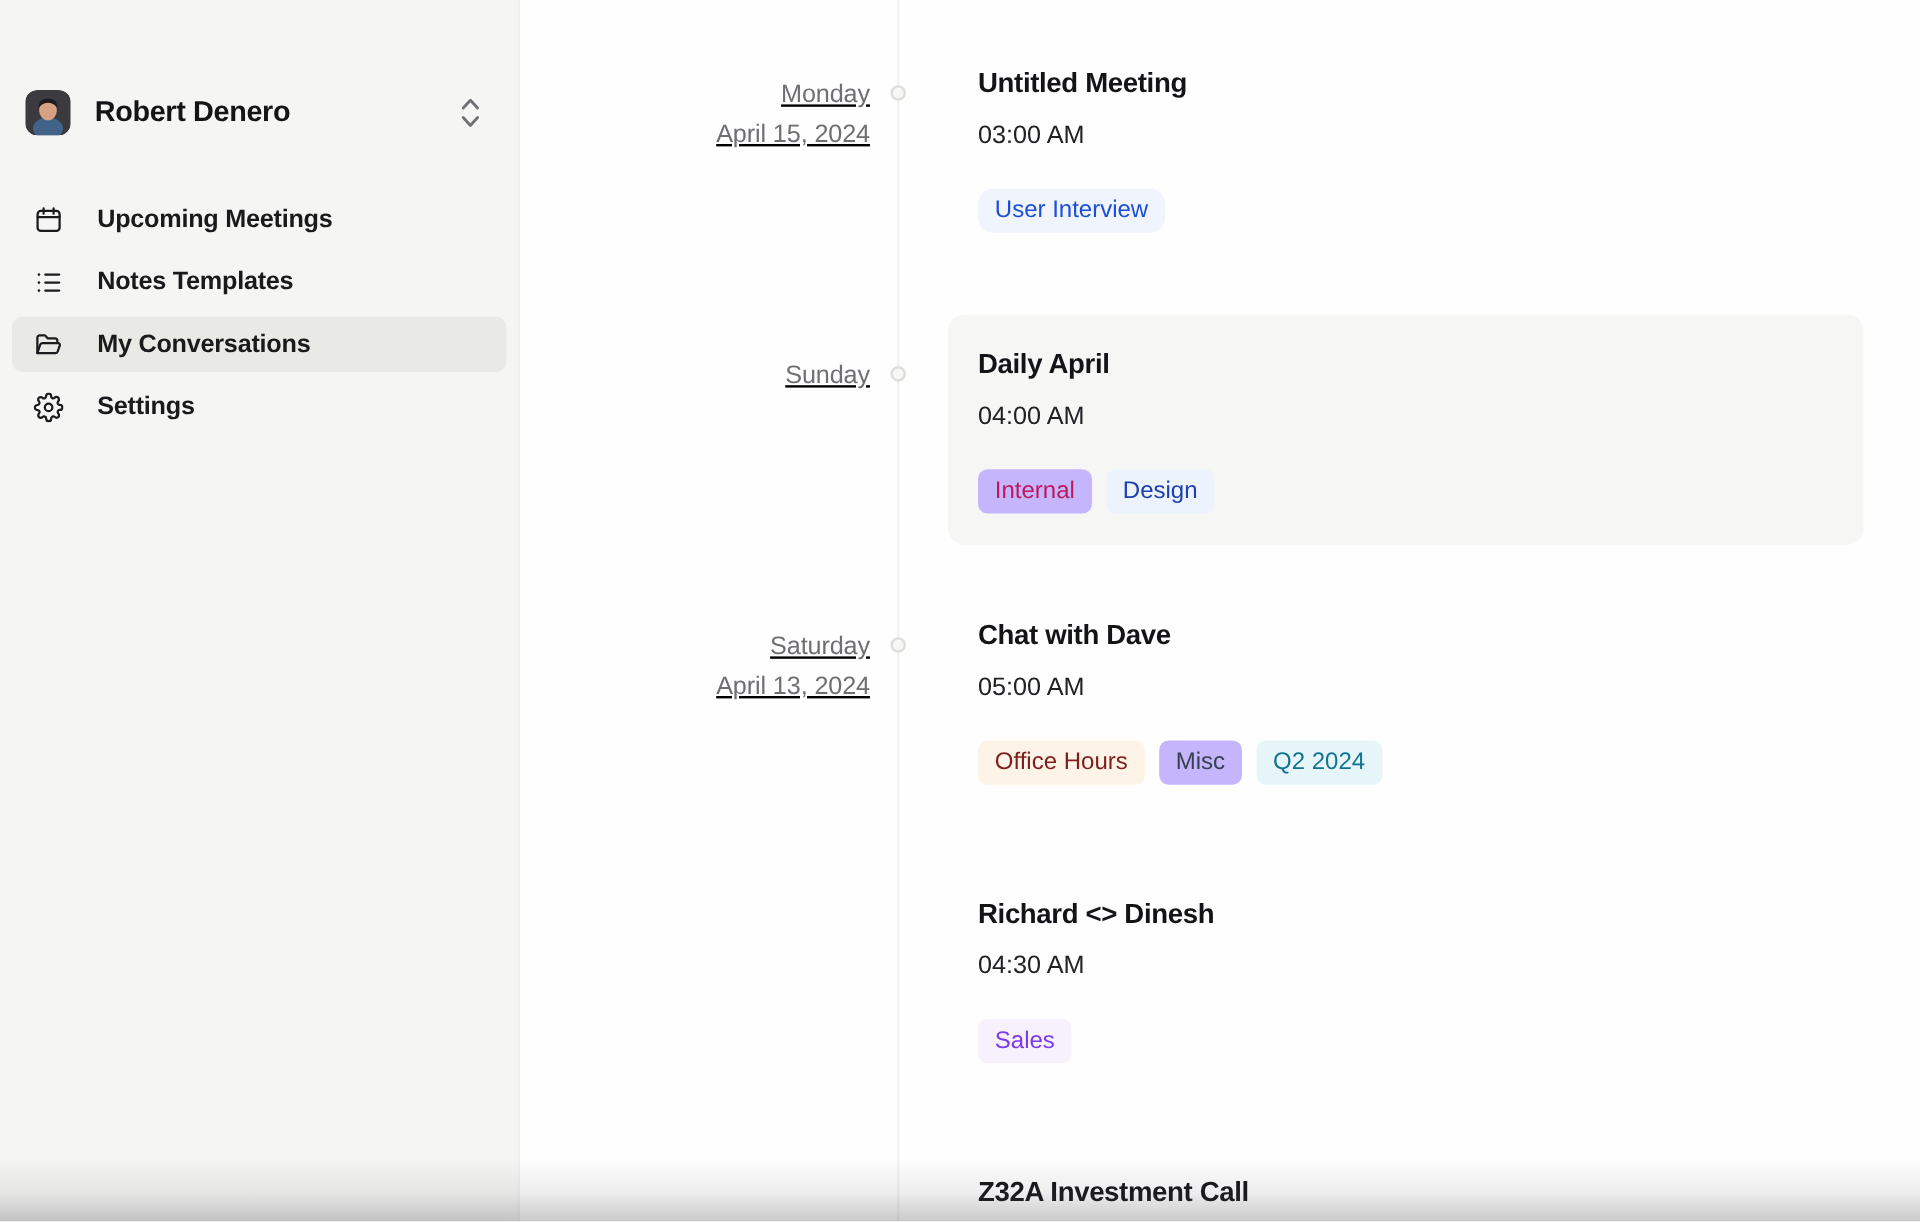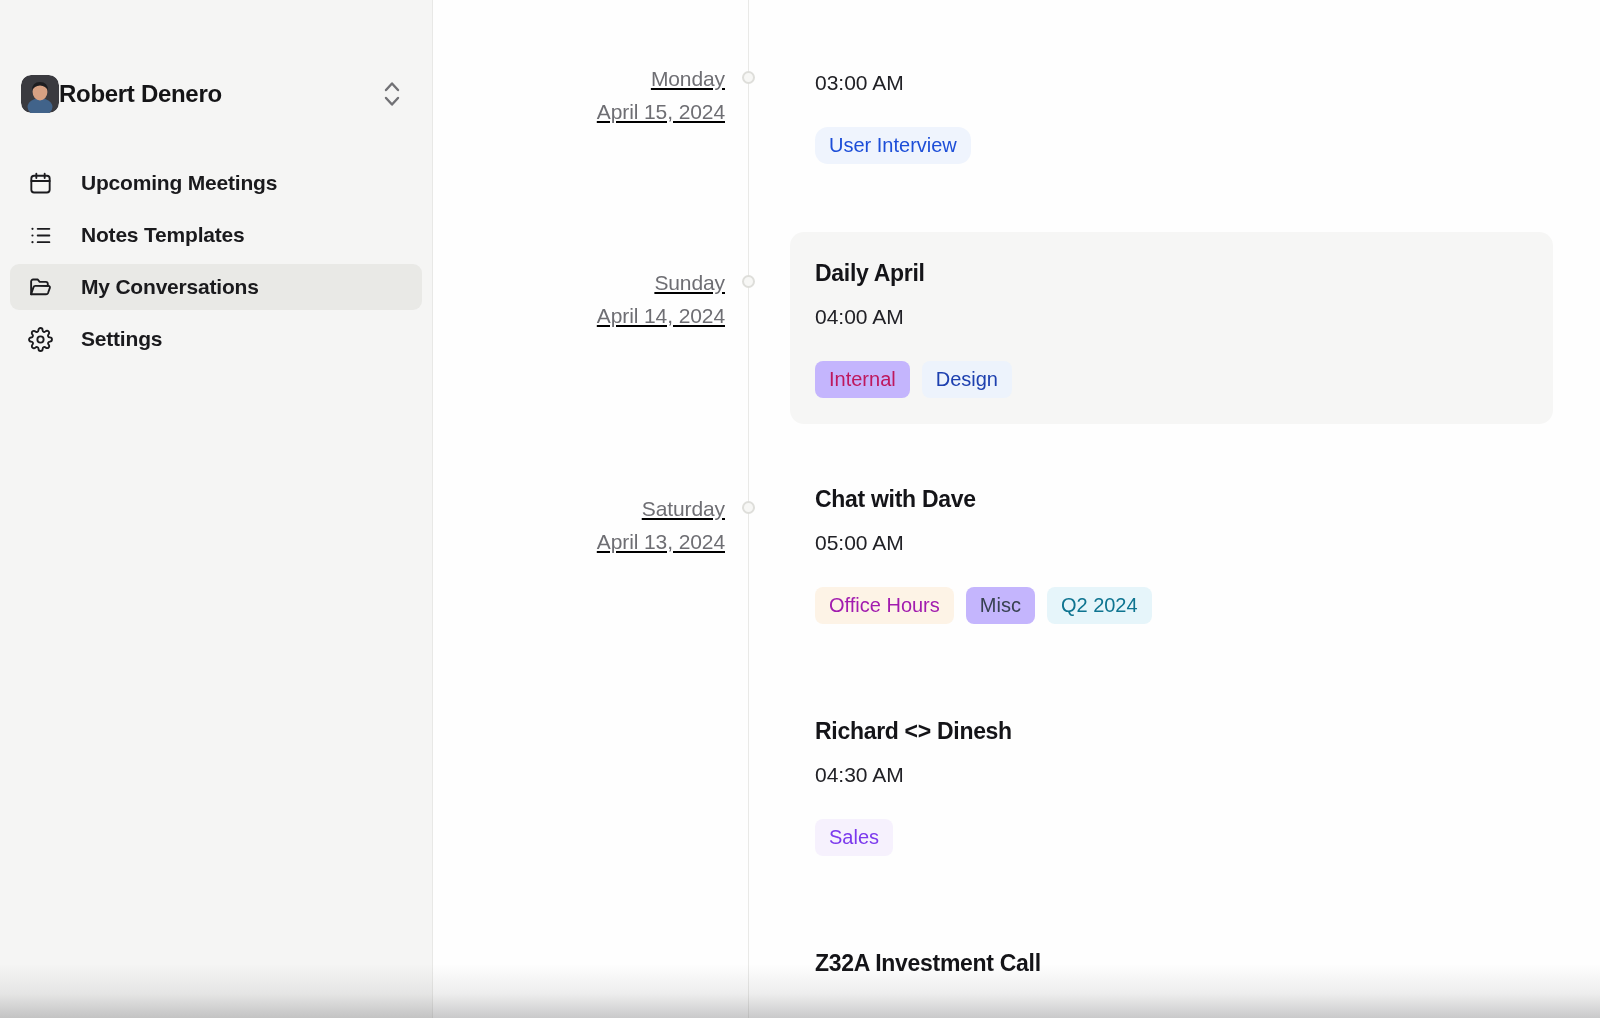--- a/index.html
+++ b/index.html
@@ -13,21 +13,21 @@
 
   
   .sidebar {
     width:433px; flex-shrink:0; box-sizing:border-box;
     background:#f5f5f4; border-right:1px solid #e8e8e6;
     padding-top:75px;
   }
   .user-row { display:flex; align-items:center; padding:0 30px 0 21px; }
   .avatar { width:38px; height:38px; border-radius:10px; overflow:hidden; flex-shrink:0; display:block; }
   .user-name {
-    flex:1;
+    margin-left:20px; flex:1;
     font-size:24px; font-weight:700; color:#151517; letter-spacing:-0.3px;
     white-space:nowrap; overflow:hidden;
   }
   .chevrons { width:20px; height:30px; flex-shrink:0; cursor:pointer; }
 
   .nav { margin-top:47px; padding:0 10px; display:flex; flex-direction:column; gap:6px; }
   .nav-item {
     display:flex; align-items:center; height:46px;
     border-radius:9px; padding-left:18px; cursor:pointer;
   }
@@ -147,31 +147,31 @@
     <div class="tl-line"></div>
     <div class="groups">
         <section class="group">
           <div class="date-col">
             <div class="day-label">Monday</div>
             <div class="date-label">April 15, 2024</div>
           </div>
           <div class="dot"></div>
           <div class="meetings-col">
             <article class="meeting">
+              <h2 class="m-title">Untitled Meeting</h2>
               <div class="m-time">03:00 AM</div>
               <div class="tags">
                 <span class="tag" style="color: rgb(29, 78, 216); background: rgb(239, 244, 253); border-radius: 13px;">User Interview</span>
               </div>
             </article>
           </div>
         </section>
         <section class="group">
           <div class="date-col">
             <div class="day-label">Sunday</div>
-            <div class="date-label">April 14, 2024</div>
           </div>
           <div class="dot"></div>
           <div class="meetings-col">
             <article class="meeting highlighted">
               <h2 class="m-title">Daily April</h2>
               <div class="m-time">04:00 AM</div>
               <div class="tags">
                 <span class="tag" style="color: rgb(190, 24, 93); background: #c4b5fd;">Internal</span>
                 <span class="tag" style="color: rgb(30, 64, 175); background: rgb(237, 243, 252);">Design</span>
               </div>
@@ -182,21 +182,21 @@
           <div class="date-col">
             <div class="day-label">Saturday</div>
             <div class="date-label">April 13, 2024</div>
           </div>
           <div class="dot"></div>
           <div class="meetings-col">
             <article class="meeting">
               <h2 class="m-title">Chat with Dave</h2>
               <div class="m-time">05:00 AM</div>
               <div class="tags">
-                <span class="tag" style="color: #a21caf; background: rgb(253, 243, 230);">Office Hours</span>
+                <span class="tag" style="color: #7f1d1d; background: rgb(253, 243, 230);">Office Hours</span>
                 <span class="tag" style="color: rgb(55, 65, 81); background: #c4b5fd;">Misc</span>
                 <span class="tag" style="color: rgb(14, 116, 144); background: rgb(230, 245, 250);">Q2 2024</span>
               </div>
             </article>
             <article class="meeting">
               <h2 class="m-title">Richard &lt;&gt; Dinesh</h2>
               <div class="m-time">04:30 AM</div>
               <div class="tags">
                 <span class="tag" style="color: rgb(124, 58, 237); background: rgb(246, 241, 253);">Sales</span>
               </div>

